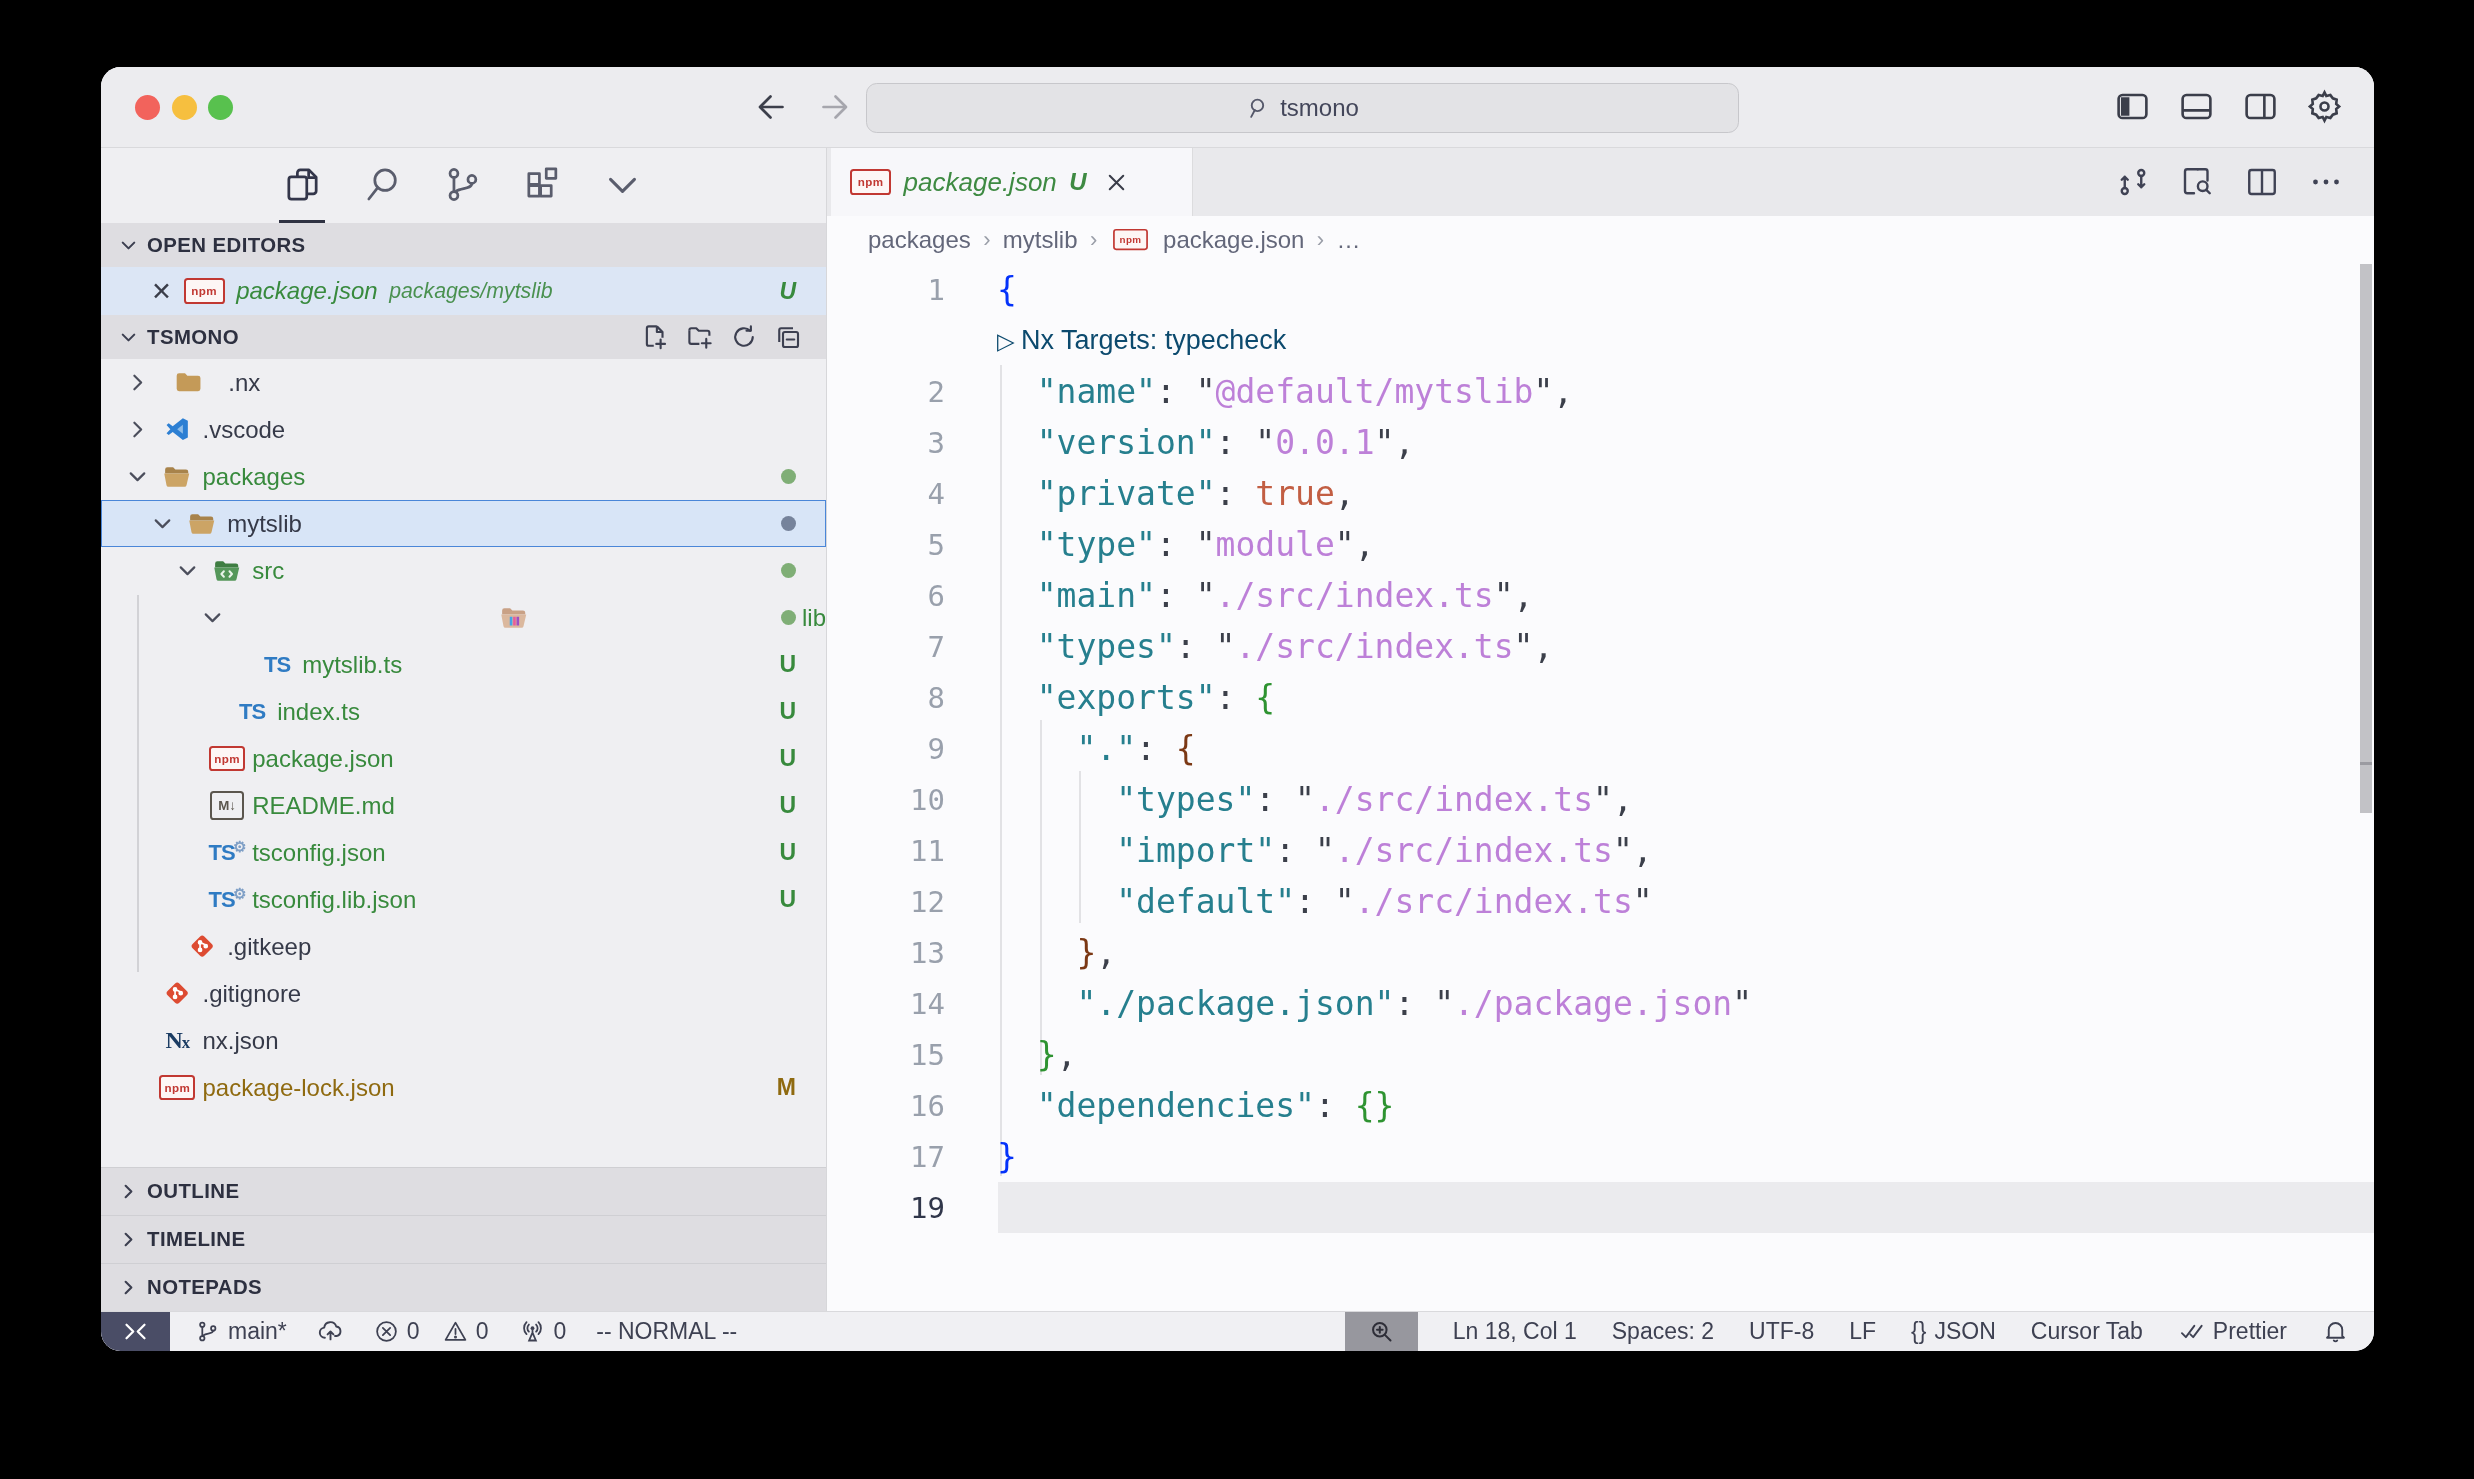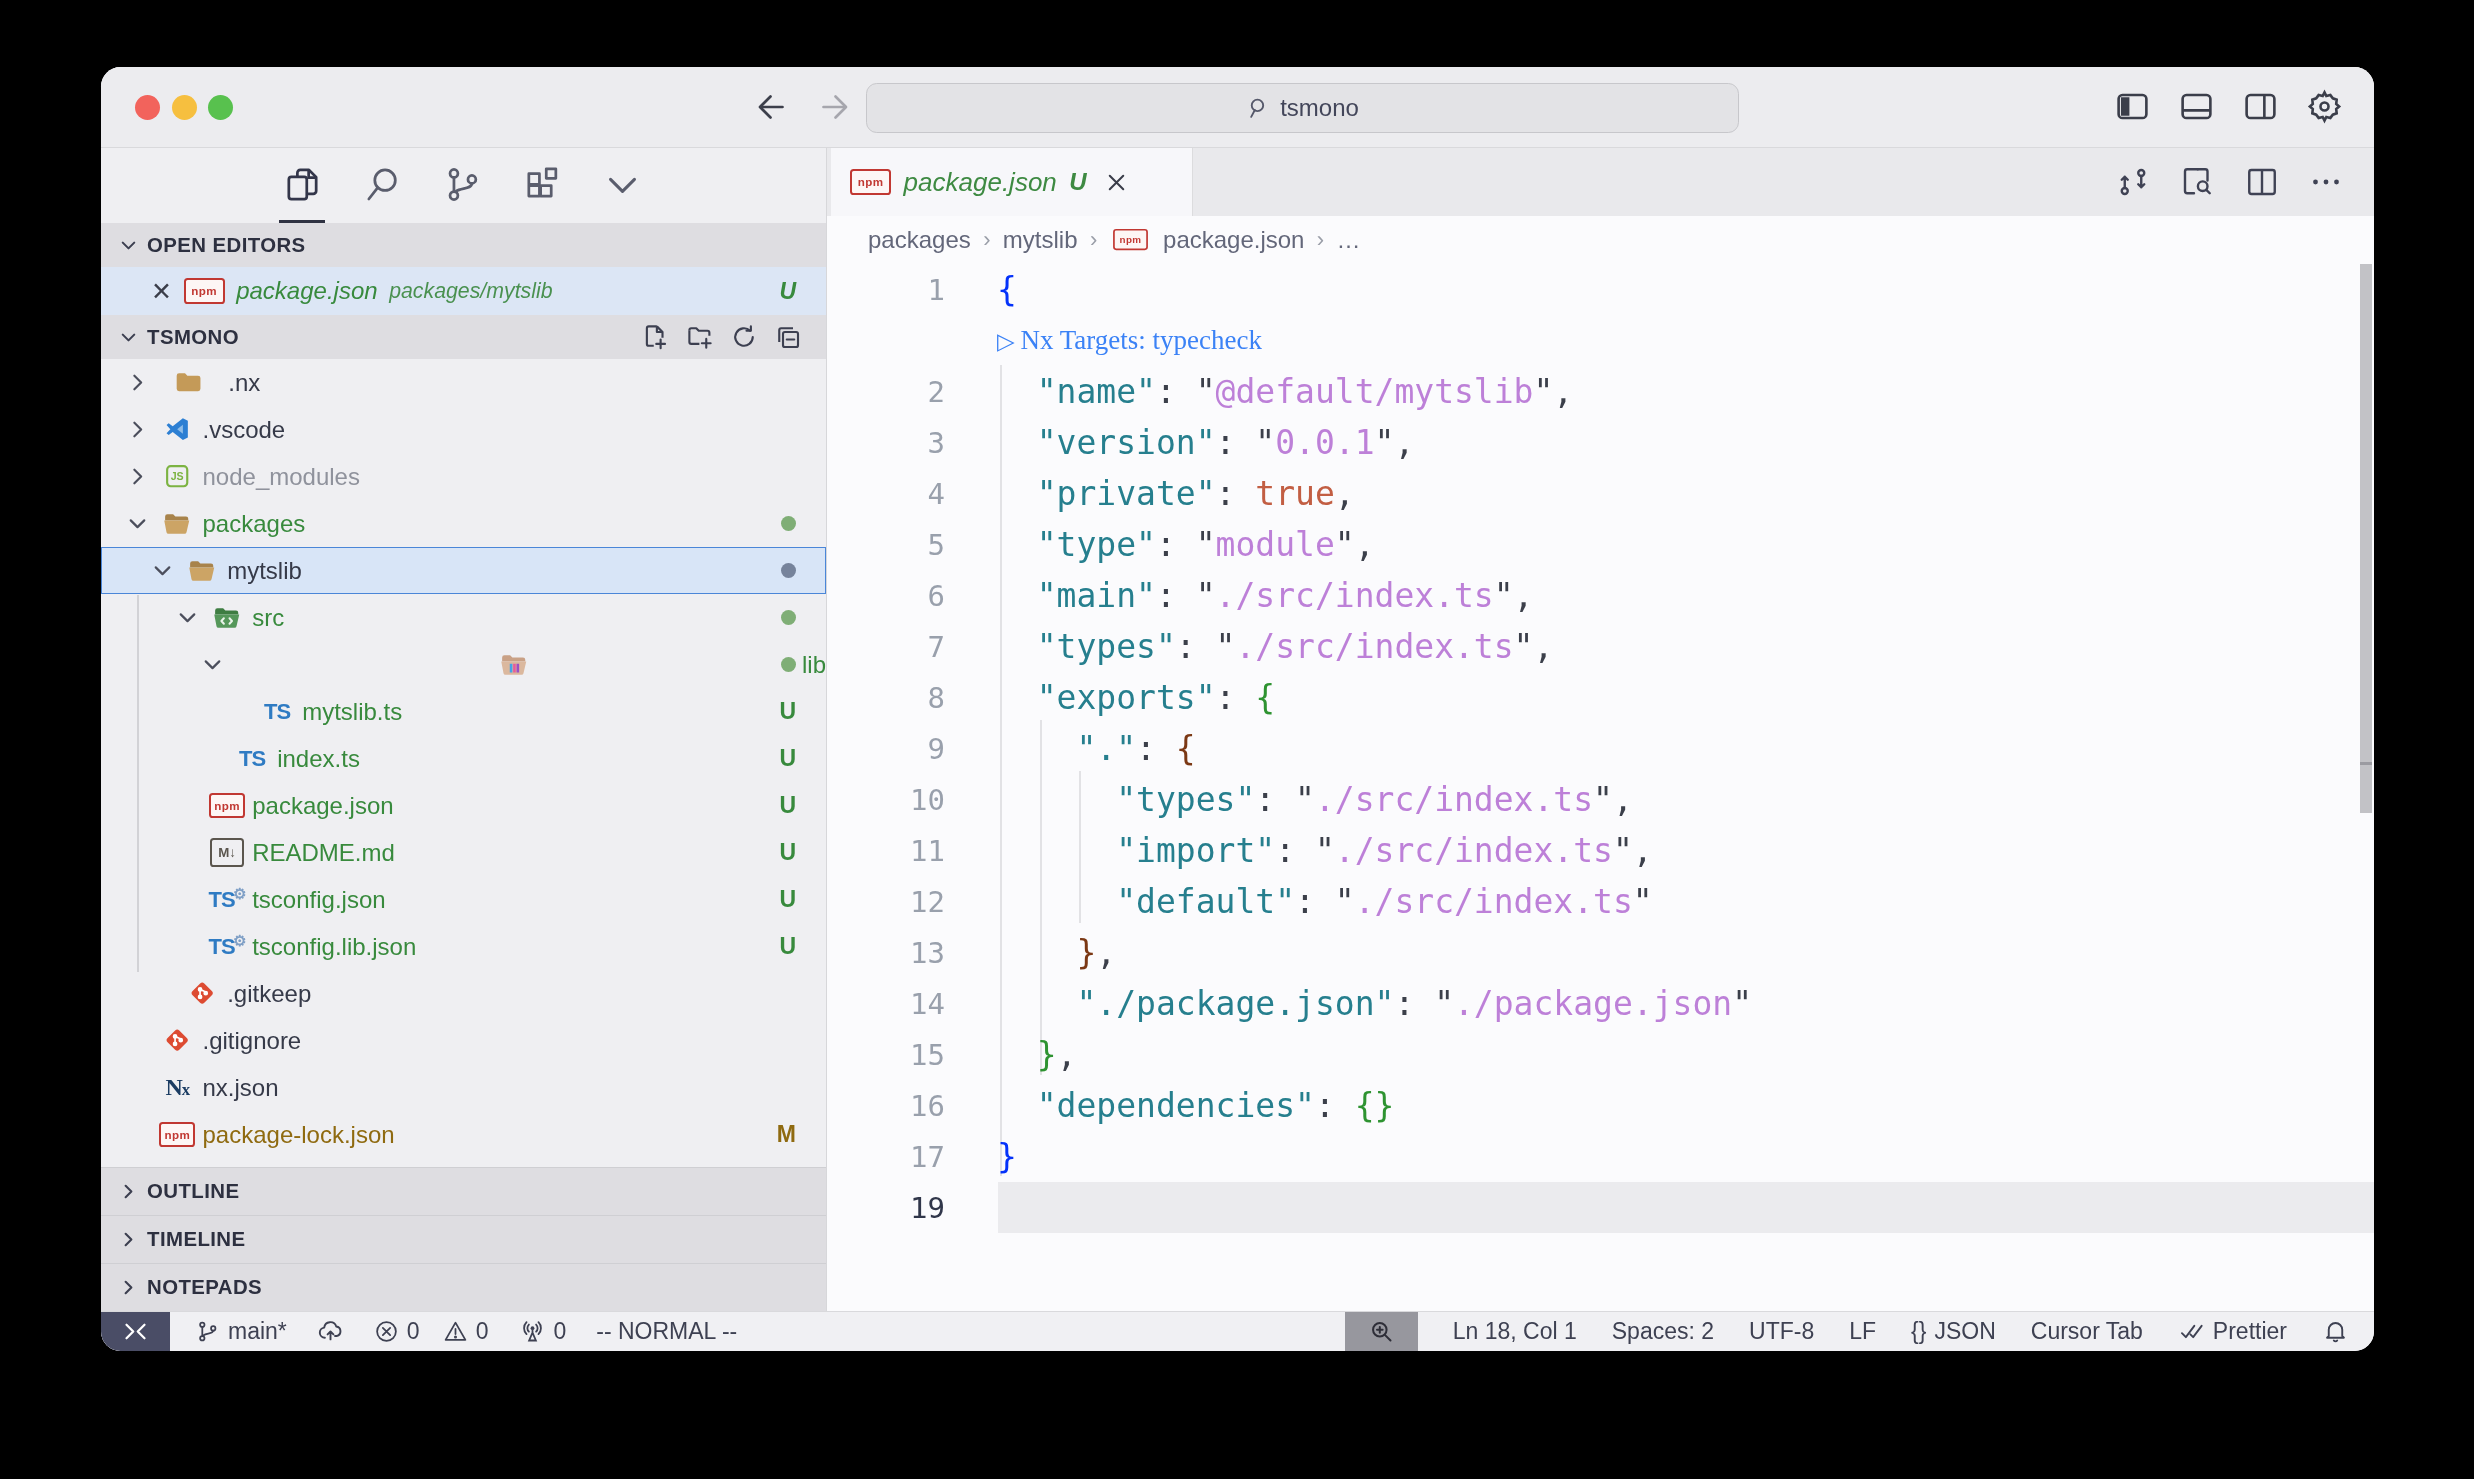--- a/index.html
+++ b/index.html
@@ -60,21 +60,21 @@
   .crumbs .sep{color:#9a9ea8;font-size:22px;}
   .codewrap{flex:1;position:relative;overflow:hidden;font-family:"DejaVu Sans Mono",monospace;font-size:33px;}
   .guides{position:absolute;inset:0;pointer-events:none;}
   .guides div{position:absolute;width:1.8px;background:#e2e2e5;}
   .rows{position:relative;}
   .crow{height:51px;display:flex;align-items:center;}
   .crow.current{background:linear-gradient(to right,transparent 171px,#ebebee 171px);}
   .ln{width:118px;flex:none;text-align:right;font-size:29px;color:#99a0ac;}
   .ln.active{color:#30364a;}
   .ct{margin-left:52px;white-space:pre;}
-  .lensrow .ct{font-family:Liberation Serif, serif;font-size:27px;color:#3b82f6;}
+  .lensrow .ct{font-family:Liberation Sans, sans-serif;font-size:27px;color:#0c4a6e;}
   .lens-tri{font-size:23px;}
   .tk-pn{color:#3b3f4a}.tk-key{color:#267f8e}.tk-str{color:#bd80d8}.tk-kw{color:#c25e43}
   .tk-b1{color:#0432fa}.tk-b2{color:#2e9331}.tk-b3{color:#7b3814}
   .vscroll{position:absolute;right:1.8px;top:0;width:12.4px;height:549px;background:#c2c2c6;}
   .vscroll .notch{position:absolute;left:0;right:0;top:498px;height:2.7px;background:#9b9ba1;}
   
   .statusbar{height:39px;flex:none;background:#f0f0f3;border-top:0.9px solid #d9d9dc;display:flex;align-items:center;
     font-size:23px;color:#3e4152;}
   .remotebox{width:69px;height:100%;background:#4a4d66;display:flex;align-items:center;justify-content:center;flex:none;}
   .sgroup{display:flex;align-items:center;gap:30px;margin-left:25px;}
@@ -280,35 +280,20 @@
                 <path fill="#2D7FD3" d="M16.8 2.8 21 4.9v14.2l-4.2 2.1-8.6-6.8-3.4 2.6L3 15.5l3.2-3.5L3 8.5 4.8 7l3.4 2.6z"></path>
                 <path fill="#8FBDE8" d="M16.8 8.2v7.6L12 12z"></path>
               </svg>
             </span>
             <span class="tlabel c-default">.vscode</span>
             <span class="tbadge"></span>
           </div>
           <div class="trow" style="padding-left: 21.3px;">
             <span class="tw">
               <svg width="25" height="25" viewBox="0 0 24 24" fill="none" stroke="#4b4e5c" stroke-width="2.1" stroke-linecap="round" stroke-linejoin="round">
-                <path d="M9 5.5l6.5 6.5L9 18.5"></path>
-              </svg>
-            </span>
-            <span class="ticon">
-              <svg width="28.4" height="28.4" viewBox="0 0 24 24" style="font-size:27px">
-                <rect x="3.5" y="3.5" width="17" height="17" rx="3" fill="none" stroke="#7CB342" stroke-width="1.8"></rect>
-                <text x="12" y="15.6" text-anchor="middle" font-size="9" font-weight="bold" fill="#7CB342" font-family="Liberation Sans,sans-serif">JS</text>
-              </svg>
-            </span>
-            <span class="tlabel c-ignored">node_modules</span>
-            <span class="tbadge"></span>
-          </div>
-          <div class="trow" style="padding-left: 21.3px;">
-            <span class="tw">
-              <svg width="25" height="25" viewBox="0 0 24 24" fill="none" stroke="#4b4e5c" stroke-width="2.1" stroke-linecap="round" stroke-linejoin="round">
                 <path d="M5.5 9 12 15.5 18.5 9"></path>
               </svg>
             </span>
             <span class="ticon">
               <svg width="30" height="30" viewBox="0 0 24 24">
                 <path fill="#A8834B" d="M2.5 6A1.8 1.8 0 0 1 4.3 4.2h4.6l1.8 1.8h8.5a1.8 1.8 0 0 1 1.8 1.8v1.4H2.5z"></path>
                 <path fill="#CCA465" d="M1.8 9.2h20l-2.2 9.3a1.6 1.6 0 0 1-1.6 1.2H5.2a1.6 1.6 0 0 1-1.6-1.2z"></path>
               </svg>
             </span>
             <span class="tlabel c-untracked">packages</span>

